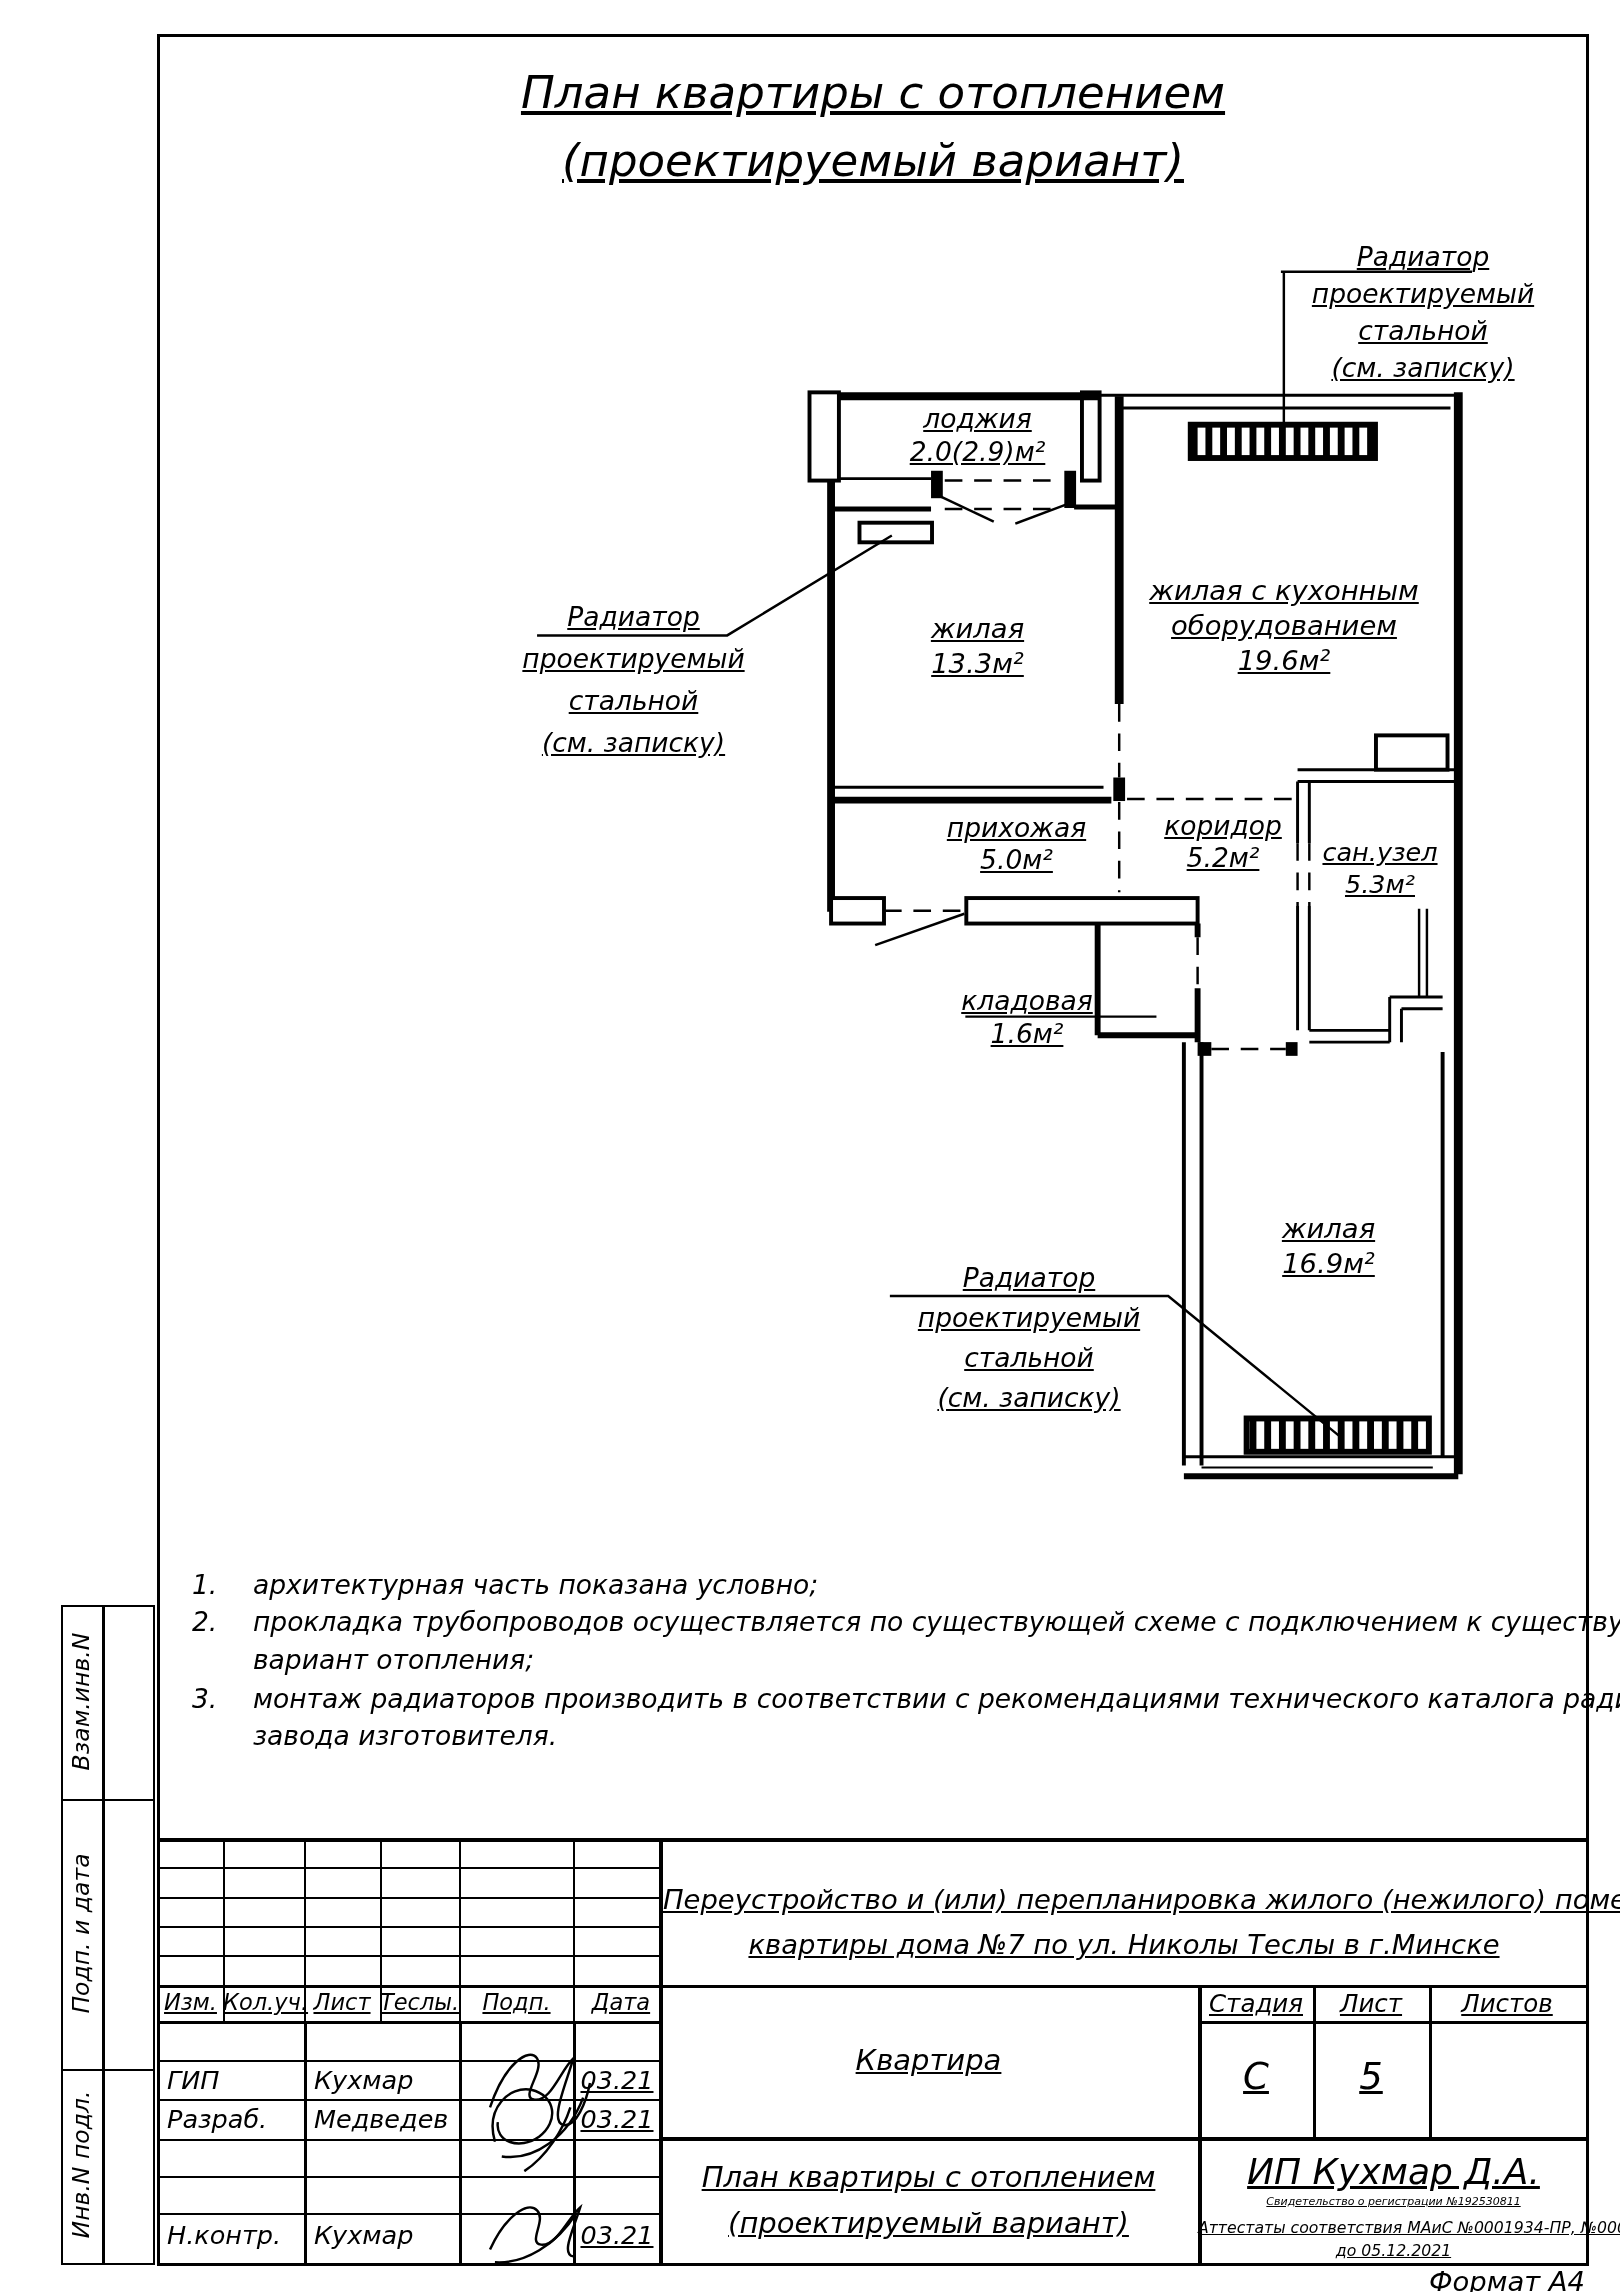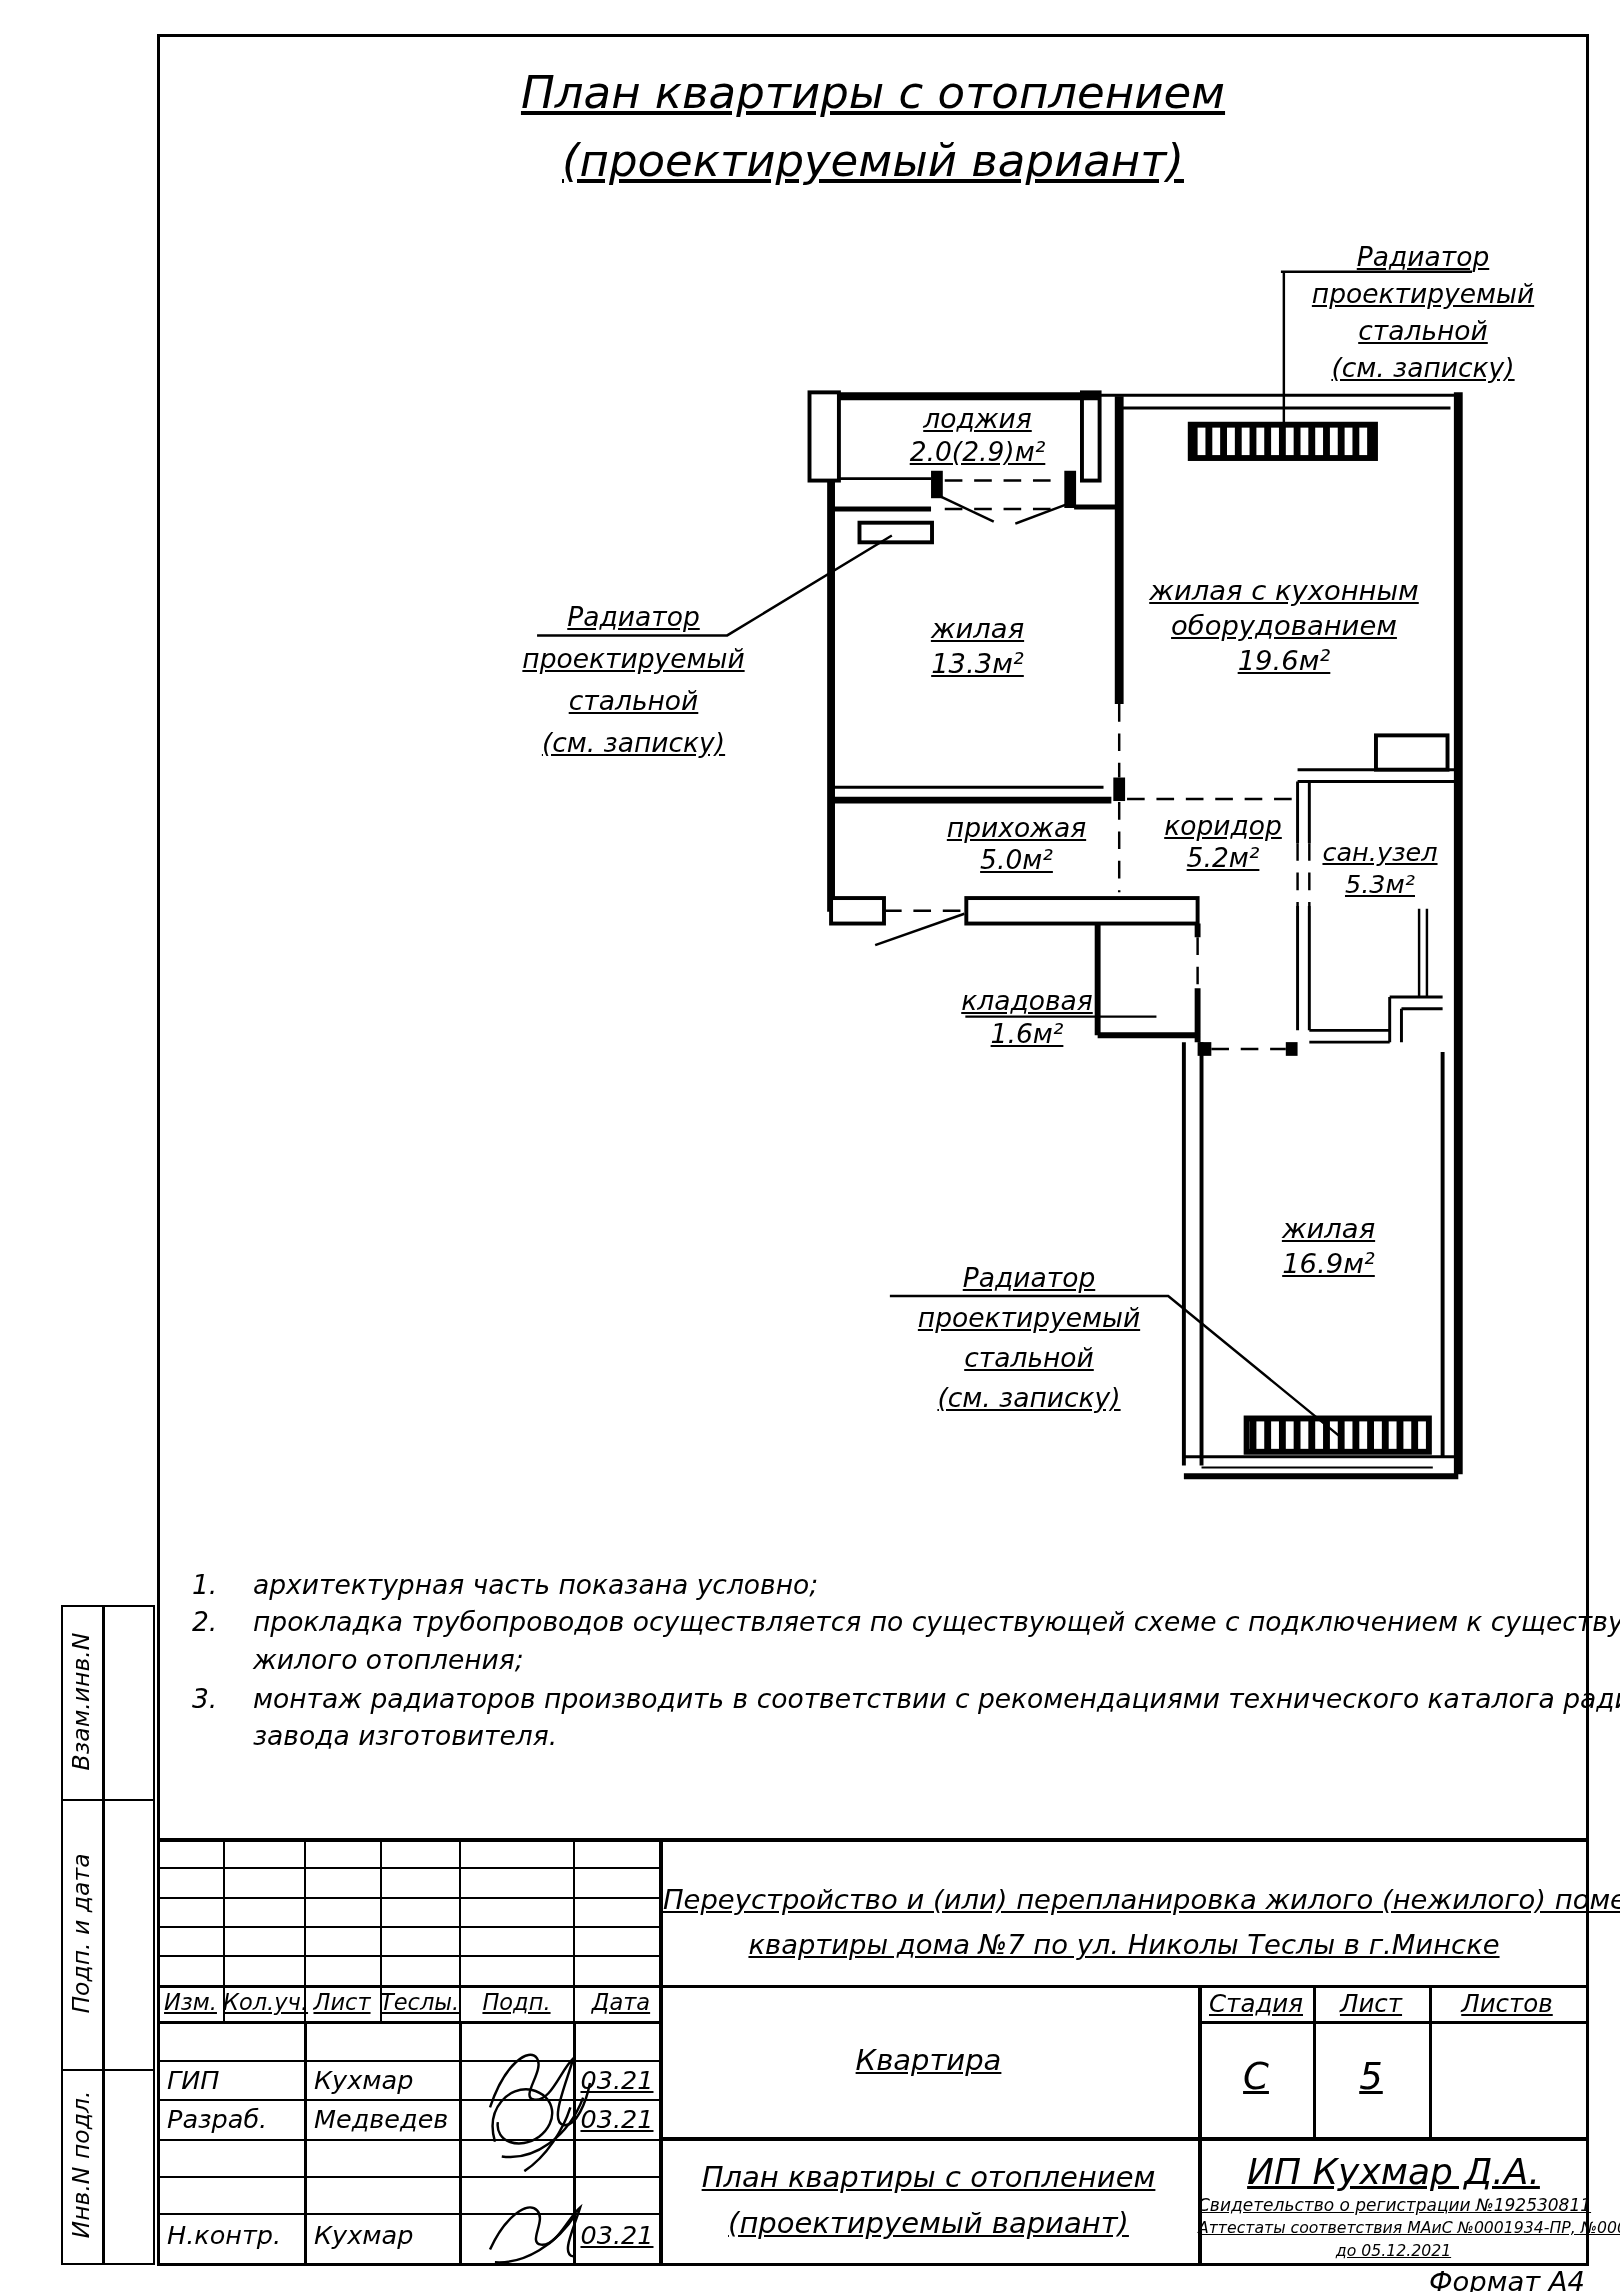--- a/index.html
+++ b/index.html
@@ -212,21 +212,21 @@
     <div>Радиатор</div>
     <div>проектируемый</div>
     <div>стальной</div>
     <div>(см. записку)</div>
   </div>
 
   <div class="t" style="left:192px;top:1570px;font-size:26.5px">1.</div>
   <div class="t" style="left:253px;top:1570px;font-size:26.5px">архитектурная часть показана условно;</div>
   <div class="t" style="left:192px;top:1607px;font-size:26.5px">2.</div>
   <div class="t" style="left:253px;top:1607px;font-size:26.5px">прокладка трубопроводов осуществляется по существующей схеме с подключением к существующей</div>
-  <div class="t" style="left:253px;top:1645px;font-size:26.5px">жилого отопления;</div>
+  <div class="t" style="left:253px;top:1645px;font-size:26.5px">вариант отопления;</div>
   <div class="t" style="left:192px;top:1684px;font-size:26.5px">3.</div>
   <div class="t" style="left:253px;top:1684px;font-size:26.5px">монтаж радиаторов производить в соответствии с рекомендациями технического каталога радиатора от</div>
   <div class="t" style="left:253px;top:1721px;font-size:26.5px">завода изготовителя.</div>
 
   <div class="t c" style="left:157px;top:1990px;width:67px;font-size:22.5px">Изм.</div>
   <div class="t c" style="left:223px;top:1990px;width:80px;font-size:22.5px">Кол.уч.</div>
   <div class="t c" style="left:304px;top:1990px;width:76px;font-size:22.5px">Лист</div>
   <div class="t c" style="left:380px;top:1990px;width:78px;font-size:22.5px">Теслы.</div>
   <div class="t c" style="left:459px;top:1990px;width:115px;font-size:22.5px">Подп.</div>
   <div class="t c" style="left:573px;top:1990px;width:96px;font-size:22.5px">Дата</div>
@@ -250,20 +250,20 @@
   <div class="t c" style="left:1313px;top:1990px;width:116px;font-size:24.5px">Лист</div>
   <div class="t c" style="left:1429px;top:1990px;width:156px;font-size:24.5px">Листов</div>
   <div class="t c" style="left:1198px;top:2056px;width:116px;font-size:37px">С</div>
   <div class="t c" style="left:1313px;top:2056px;width:116px;font-size:37px">5</div>
   <div class="t c" style="left:1429px;top:2056px;width:156px;font-size:37px"></div>
 
   <div class="t c" style="left:659px;top:2161px;width:539px;font-size:29px">План квартиры с отоплением</div>
   <div class="t c" style="left:659px;top:2207px;width:539px;font-size:29px">(проектируемый вариант)</div>
 
   <div class="t c" style="left:1198px;top:2151px;width:391px;font-size:36px">ИП Кухмар Д.А.</div>
-  <div class="t c" style="left:1198px;top:2196px;width:391px;font-size:17px">Свидетельство о регистрации №192530811</div>
+  <div class="t c" style="left:1198px;top:2196px;width:391px;font-size:11px">Свидетельство о регистрации №192530811</div>
   <div class="t c" style="left:1198px;top:2219px;width:391px;font-size:15.7px">Аттестаты соответствия МАиС №0001934-ПР, №0002091-ПР</div>
   <div class="t c" style="left:1198px;top:2242px;width:391px;font-size:15.7px">до 05.12.2021</div>
 
   <div class="t r" style="left:1274px;top:2266px;width:311px;font-size:27.4px">Формат А4</div>
 
 </div>
 
 
 </body></html>

